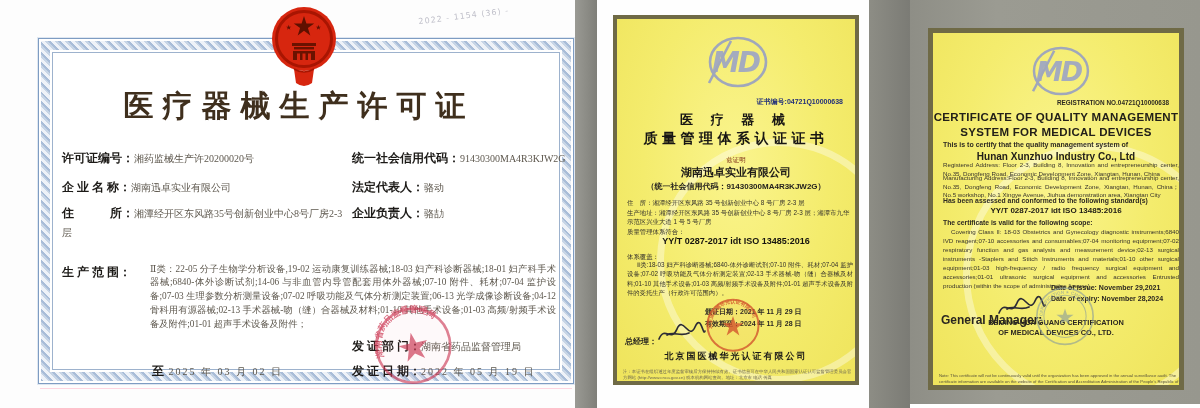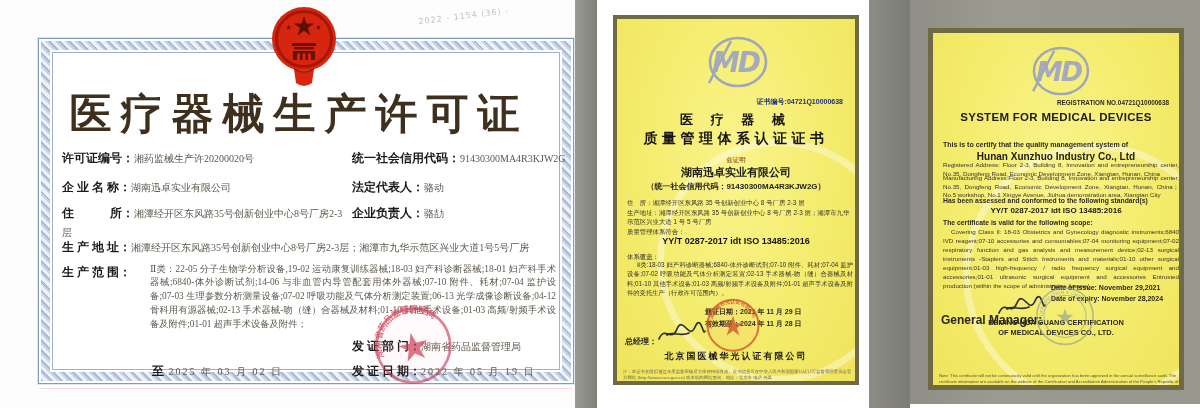--- a/index.html
+++ b/index.html
@@ -13,21 +13,21 @@
   .handnote{left:418px;top:8px;width:150px;font-size:8px;color:#c0c0ca;transform:rotate(-7deg);
             font-family:"DejaVu Sans",sans-serif;letter-spacing:1px;}
   .lc-frame{left:38px;top:38px;width:534px;height:344px;border:1px solid #7e9cc2;background:#fff;
             box-shadow:0 0 0 1px #dfe7f1;}
   .lc-band{position:absolute;left:2px;top:2px;right:2px;bottom:2px;
            border:9px solid transparent;
            border-image:repeating-linear-gradient(45deg,#a9bdd8 0 2px,#eef2f8 2px 5px,#c7d5e6 5px 7px) 9;}
   .lc-inner{position:absolute;left:13px;top:13px;right:13px;bottom:13px;border:1px solid #9db2cd;}
   .emblem{left:270px;top:5px;width:68px;height:86px;z-index:5;}
   .lc-title{left:60px;top:86px;width:478px;text-align:center;font-family:Liberation Mono, monospace;
-            font-weight:bold;font-size:42px;letter-spacing:9px;color:#3f2f1d;}
+            font-weight:bold;font-size:30px;letter-spacing:9px;color:#3f2f1d;}
   .lbl{font-weight:bold;color:#1c1a17;font-size:12px;font-family:"Liberation Serif","DejaVu Serif",serif;}
   .val{color:#5d574d;font-size:10px;font-family:"Liberation Serif","DejaVu Serif",serif;}
   .lc-row{white-space:nowrap;}
   .scope-val{line-height:1.5;text-align:justify;white-space:normal;}
   .seal-left{left:372px;top:303px;width:82px;height:82px;transform:rotate(-12deg);opacity:.85;}
   .pinkline{left:40px;top:388px;width:532px;height:1px;background:rgba(255,140,170,.35);}
 
   
   .mid-photo{left:597px;top:0;width:272px;height:408px;background:#fefefe;}
   .gray-band{left:869px;top:0;width:41px;height:408px;background:linear-gradient(90deg,#8d8d85,#7b7b75);}
@@ -114,23 +114,20 @@
       <span class="lbl">法定代表人：</span><span class="val">骆动</span>
     </div>
 
     <div class="abs" style="left:62px;top:203px;width:282px;white-space:normal;">
       <span class="lbl">住　　　所：</span><span class="val" style="line-height:1.45;">湘潭经开区东风路35号创新创业中心8号厂房2-3层</span>
     </div>
     <div class="abs lc-row" style="left:352px;top:203px;">
       <span class="lbl">企业负责人：</span><span class="val">骆劼</span>
     </div>
 
-    <div class="abs" style="left:62px;top:237px;width:492px;white-space:normal;">
-      <span class="lbl">生 产 地 址：</span><span class="val">湘潭经开区东风路35号创新创业中心8号厂房2-3层；湘潭市九华示范区兴业大道1号5号厂房</span>
-    </div>
 
     <div class="abs" style="left:62px;top:262px;">
       <span class="lbl">生 产 范 围：</span>
     </div>
     <div class="abs val scope-val" style="left:150px;top:262.5px;width:406px;font-size:9.3px;">Ⅱ类：22-05 分子生物学分析设备,19-02 运动康复训练器械;18-03 妇产科诊断器械;18-01 妇产科手术器械;6840-体外诊断试剂;14-06 与非血管内导管配套用体外器械;07-10 附件、耗材;07-04 监护设备;07-03 生理参数分析测量设备;07-02 呼吸功能及气体分析测定装置;06-13 光学成像诊断设备;04-12 骨科用有源器械;02-13 手术器械-吻（缝）合器械及材料;01-10 其他手术设备;01-03 高频/射频手术设备及附件;01-01 超声手术设备及附件；</div>
 
     <div class="abs lc-row" style="left:352px;top:336px;">
       <span class="lbl">发 证 部 门：</span><span class="val">湖南省药品监督管理局</span>
     </div>
 
@@ -210,20 +207,21 @@
       <div class="watermark" style="left:30px;top:110px;width:250px;height:250px;"></div>
 
       <svg class="abs" style="left:96px;top:12px;width:62px;height:52px;" viewBox="0 0 64 54">
         <ellipse cx="33" cy="27" rx="28" ry="24" fill="none" stroke="#a0a7bb" stroke-width="2.6"></ellipse>
         <text x="7" y="37" font-size="28" font-style="italic" font-weight="bold" fill="#a4abbe" font-family="'DejaVu Sans',sans-serif" letter-spacing="-2">MD</text>
         <line x1="4" y1="48" x2="26" y2="6" stroke="#a0a7bb" stroke-width="2.6"></line>
       </svg>
 
       <div class="abs rc-regno">REGISTRATION NO.04721Q10000638</div>
       <div class="abs rc-title">
+        <div>CERTIFICATE OF QUALITY MANAGEMENT</div>
         <div>SYSTEM FOR MEDICAL DEVICES</div>
       </div>
       <div class="abs rc-certify">This is to certify that the quality management system of</div>
       <div class="abs rc-company">Hunan Xunzhuo Industry Co., Ltd</div>
       <div class="abs rc-small" style="top:128px;">Registered Address: Floor 2-3, Building 8, Innovation and entrepreneurship center, No.35, Dongfeng Road, Economic Development Zone, Xiangtan, Hunan, China</div>
       <div class="abs rc-small" style="top:141px;">Manufacturing Address:Floor 2-3, Building 8, Innovation and entrepreneurship center, No.35, Dongfeng Road, Economic Development Zone, Xiangtan, Hunan, China；No.5 workshop, No.1 Xingye Avenue, Jiuhua demonstration area, Xiangtan City</div>
       <div class="abs rc-assessed">Has been assessed and conformed to the following standard(s)</div>
       <div class="abs rc-standard">YY/T 0287-2017 idt ISO 13485:2016</div>
       <div class="abs rc-scopeintro">The certificate is valid for the following scope:</div>
       <div class="abs rc-scope">Covering Class II: 18-03 Obstetrics and Gynecology diagnostic instruments;6840 IVD reagent;07-10 accessories and consumables;07-04 monitoring equipment;07-02 respiratory function and gas analysis and measurement device;02-13 surgical instruments -Staplers and Stitch Instruments and materials;01-10 other surgical equipment;01-03 high-frequency / radio frequency surgical equipment and accessories;01-01 ultrasonic surgical equipment and accessories Entrusted production (within the scope of administrative license)</div>

